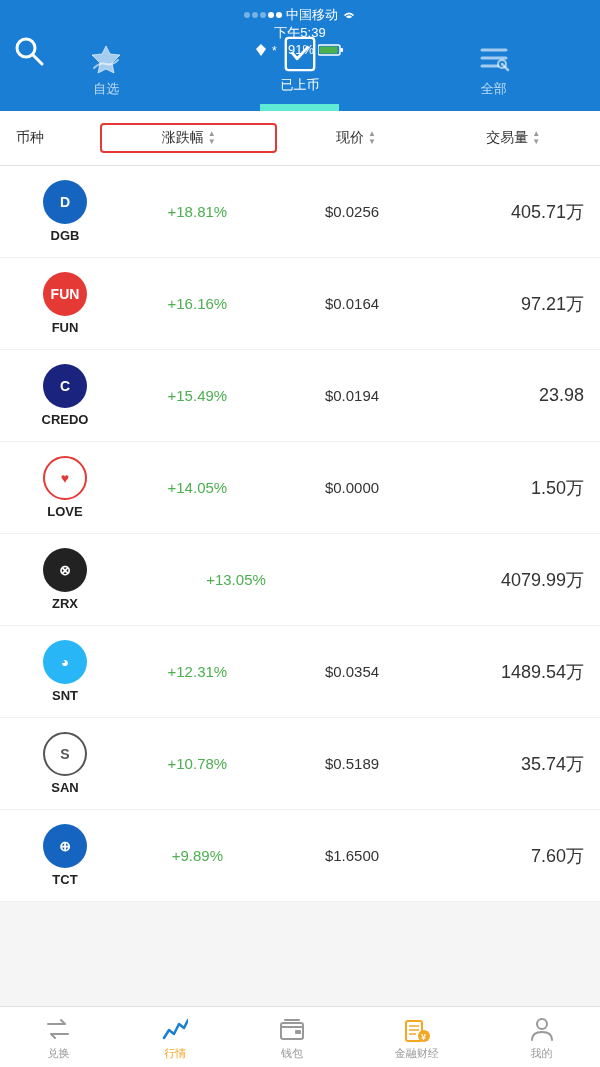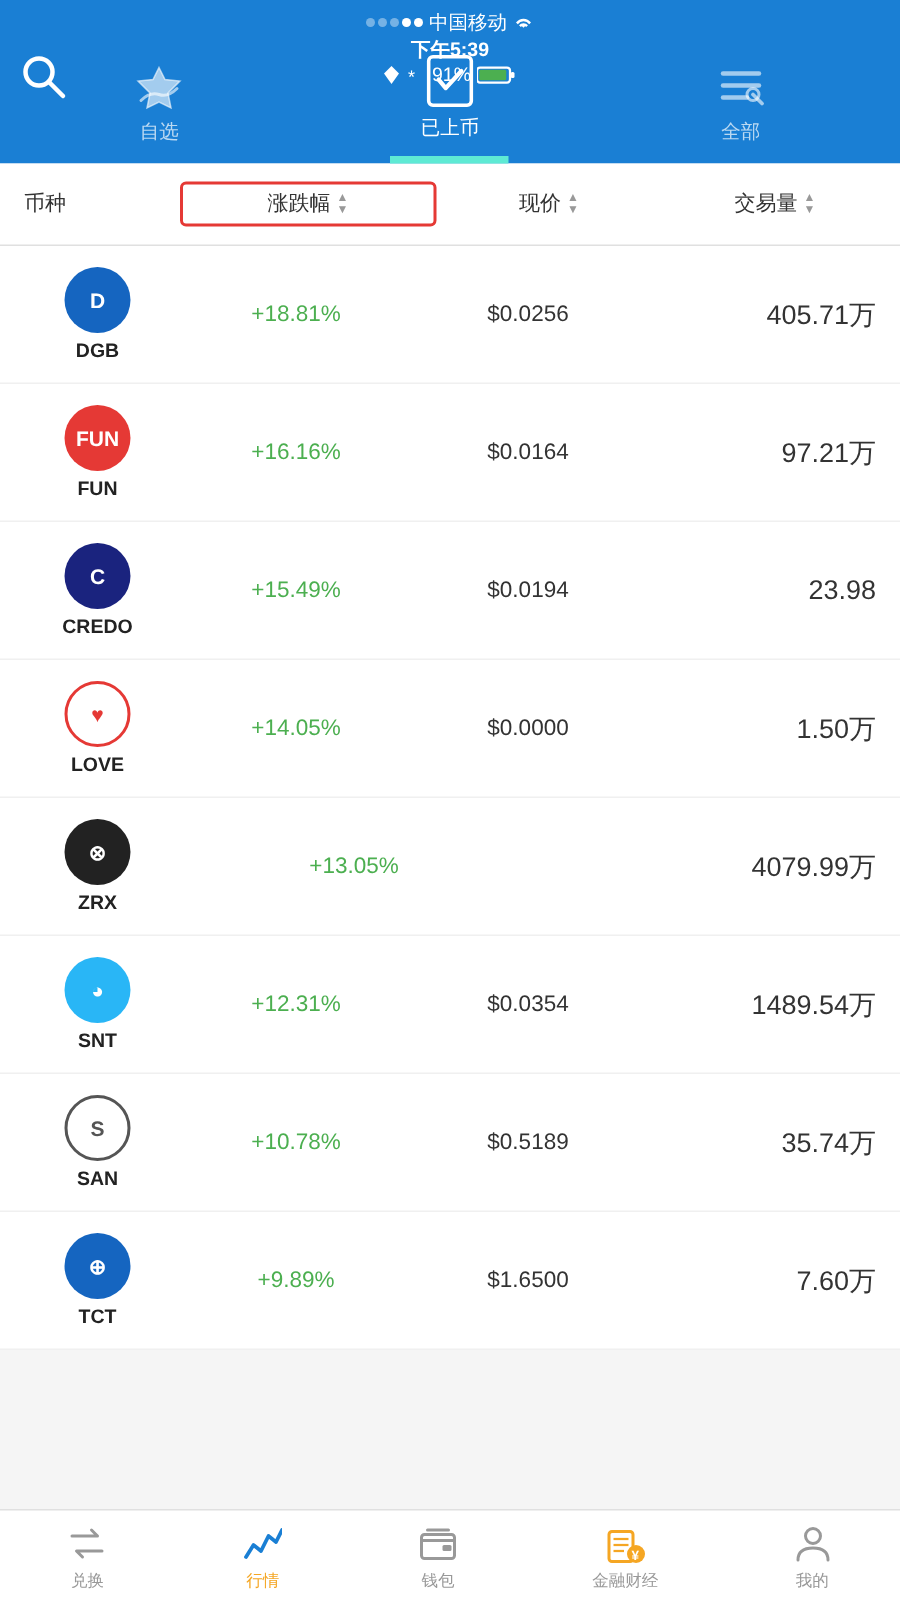--- a/index.html
+++ b/index.html
@@ -18,21 +18,21 @@
       color: white;
       display: flex;
       justify-content: space-between;
       align-items: center;
       padding: 6px 12px;
       font-size: 13px;
       height: 22px;
       flex-direction: column;
     }
     .status-left { display: flex; align-items: center; gap: 4px; }
-    .status-center { font-weight: 700; }
+    .status-center { font-weight: 400; }
     .status-right { display: flex; align-items: center; gap: 4px; }
     .signal-dots { display: flex; gap: 2px; }
     .dot { width: 6px; height: 6px; border-radius: 50%; background: white; }
     .dot.dim { background: rgba(255,255,255,0.4); }
 
     
     .header {
       background: #1a7fd4;
       color: white;
       padding: 8px 0 0 0;
@@ -49,41 +49,41 @@
       align-items: center;
       gap: 4px;
       padding: 6px 20px 10px;
       cursor: pointer;
       position: relative;
       color: rgba(255,255,255,0.7);
       font-size: 13px;
     }
     .nav-tab.active {
       color: white;
-      border-bottom: 5px solid #5eead4;
+      border-bottom: 7px solid #5eead4;
     }
     .nav-tab .icon-wrap {
       width: 36px;
       height: 36px;
       display: flex;
       align-items: center;
       justify-content: center;
     }
 
     
     .table-header {
       background: white;
       display: flex;
       align-items: center;
       padding: 12px 0;
       border-bottom: 1px solid #e0e0e0;
       font-size: 14px;
       color: #333;
     }
-    .col-coin { width: 120px; padding-left: 16px; font-weight: 500; }
+    .col-coin { width: 100px; padding-left: 16px; font-weight: 500; }
     .col-change {
       flex: 1;
       text-align: center;
       color: #333;
       border: 2px solid #e53935;
       padding: 4px 8px;
       border-radius: 4px;
       display: flex;
       align-items: center;
       justify-content: center;

